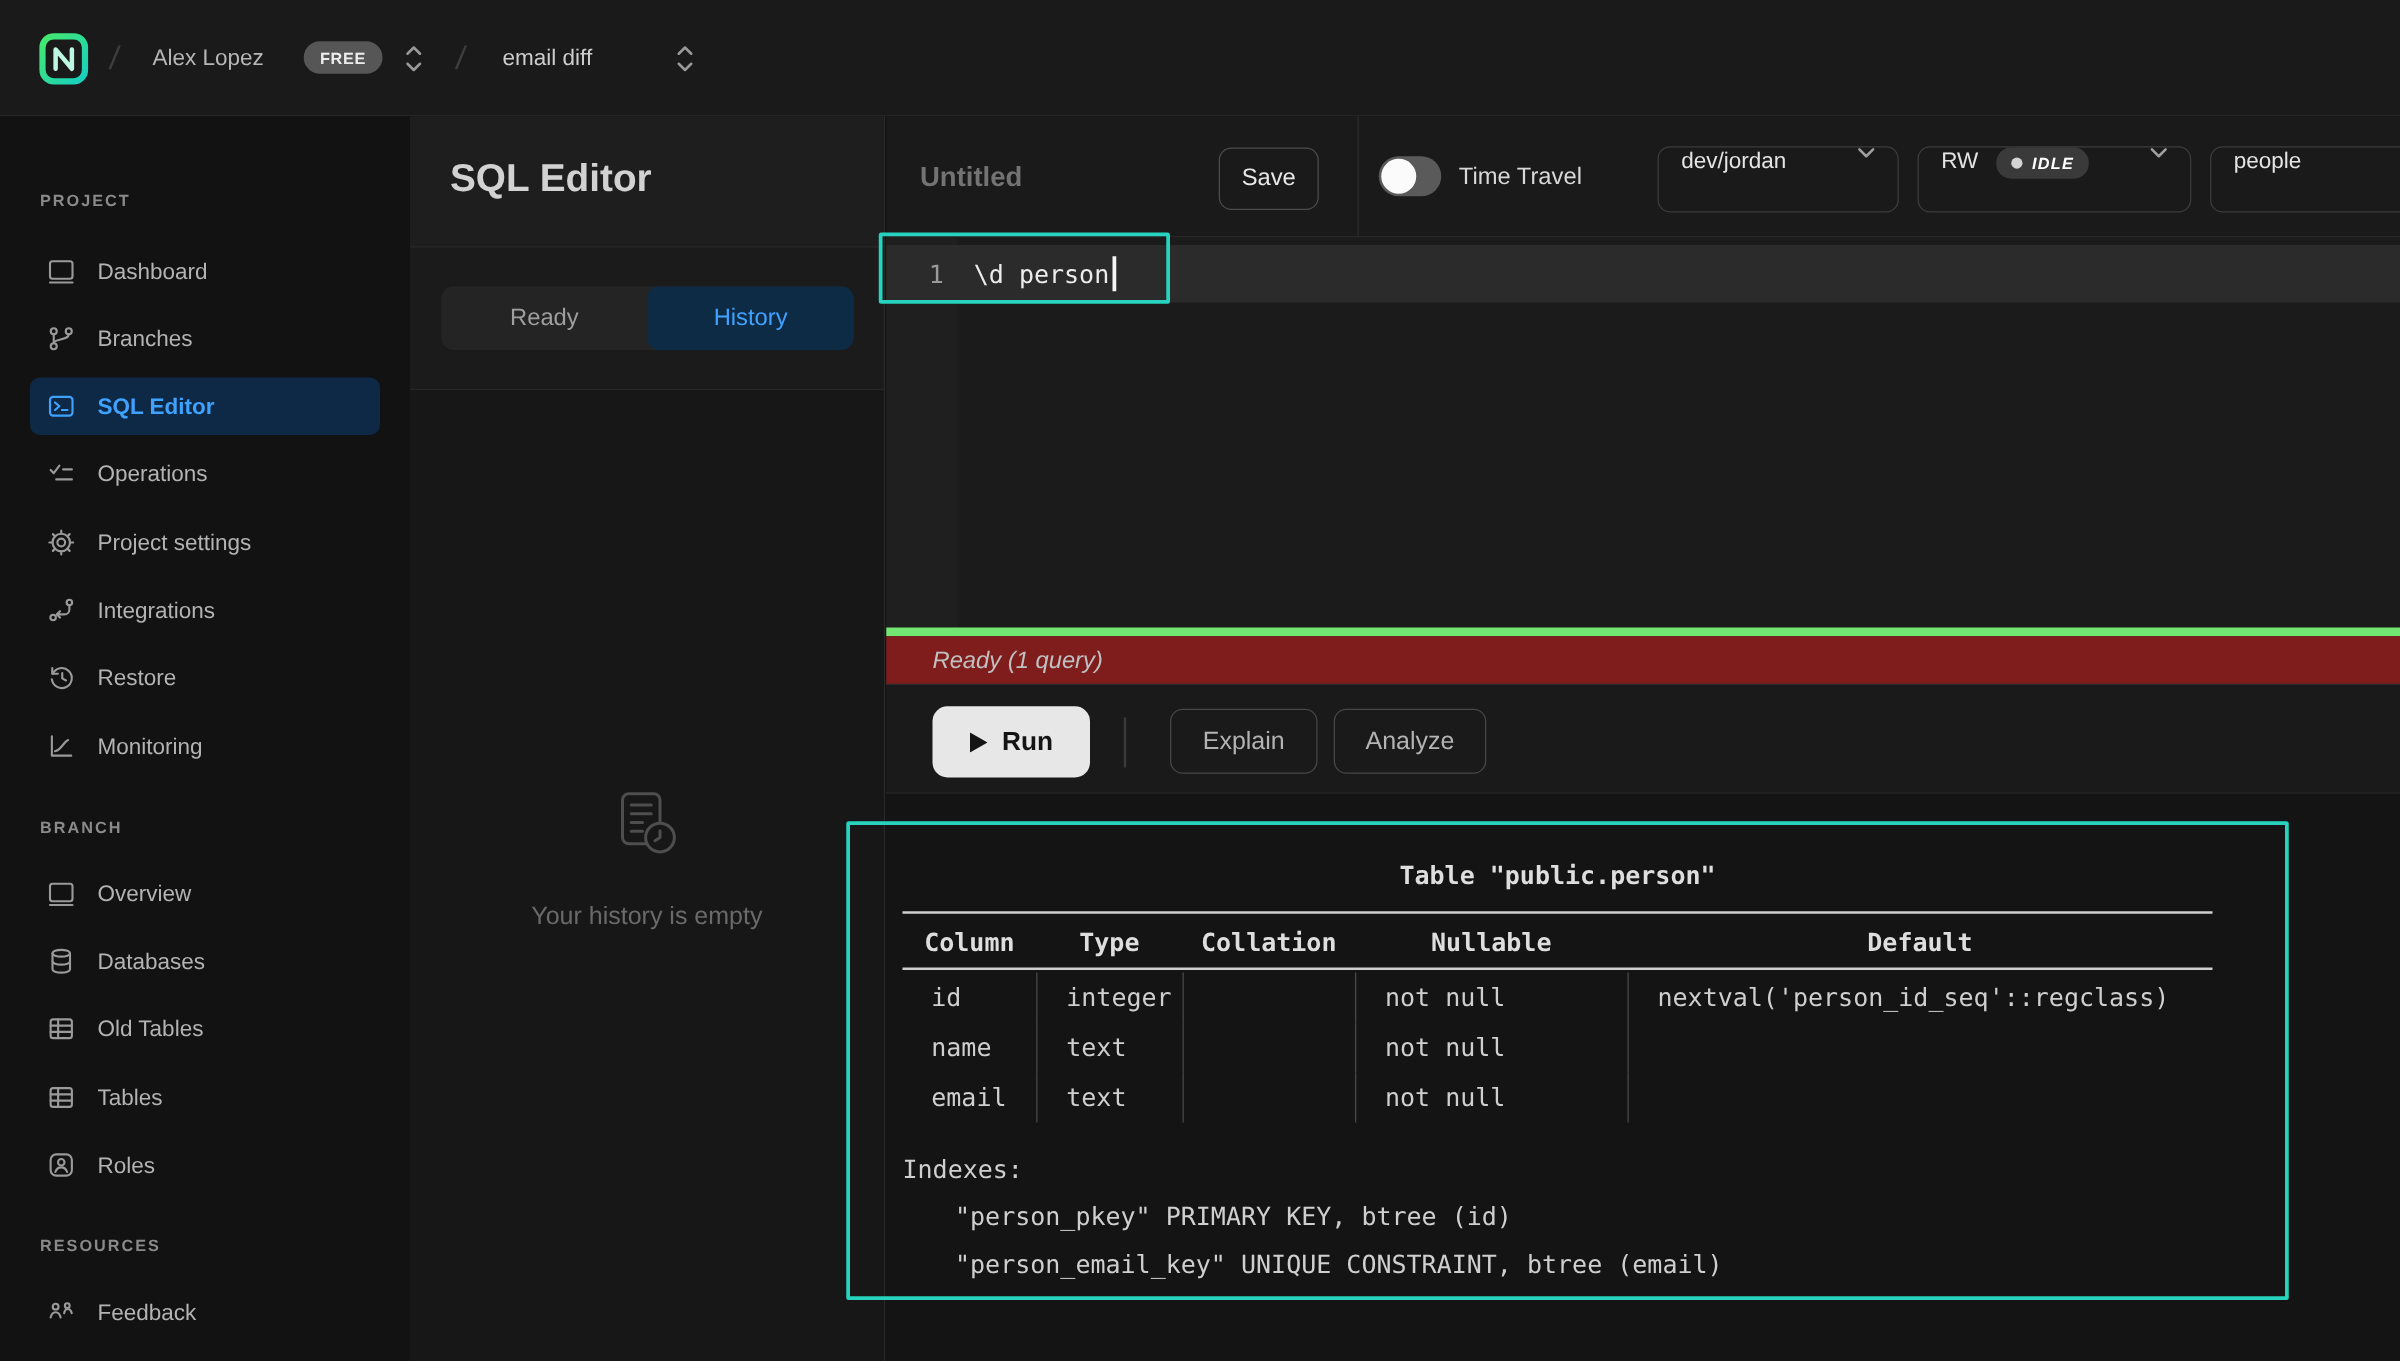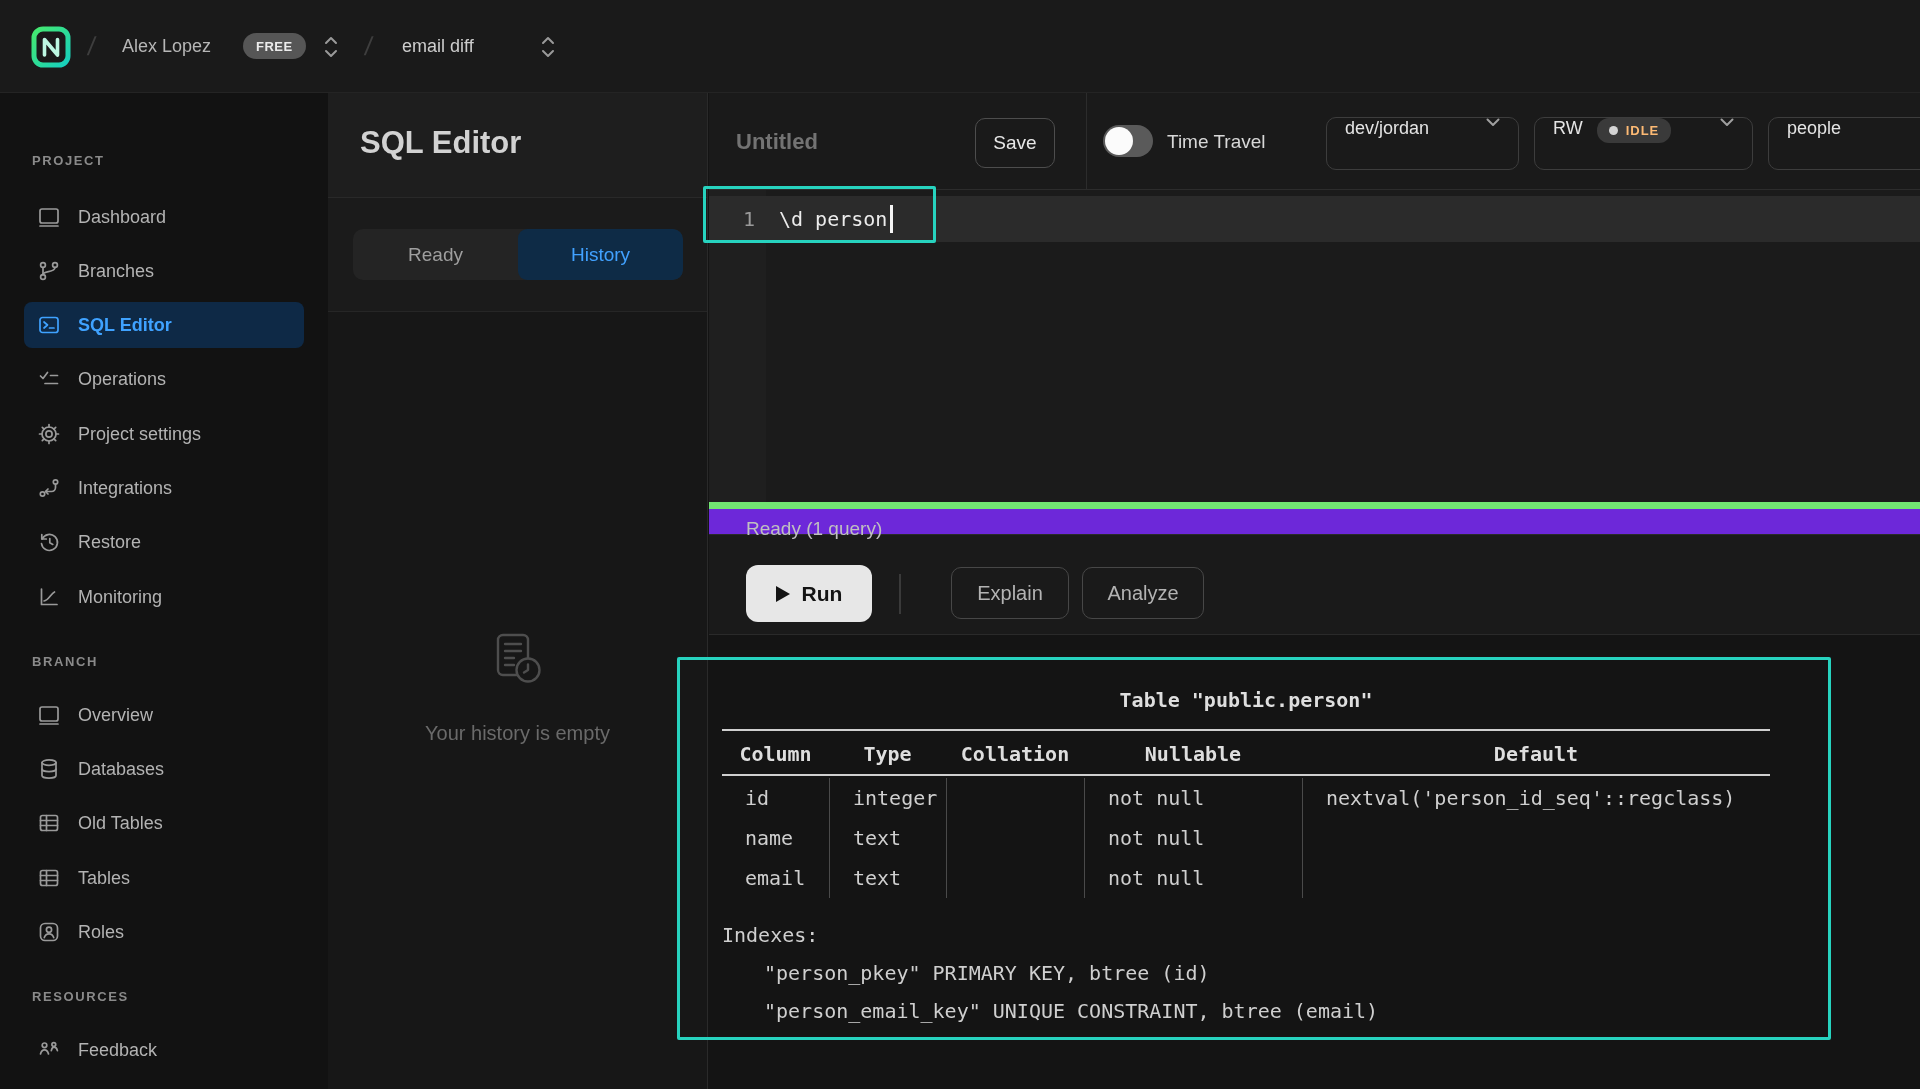--- a/index.html
+++ b/index.html
@@ -46,36 +46,36 @@
   .toggle { position:absolute; left:394px; top:32px; width:50px; height:32px; background:#5a5a5a; border-radius:16px; cursor:pointer; }
   .toggle .knob { position:absolute; left:2px; top:2px; width:28px; height:28px; border-radius:50%; background:#fbfbfb; }
   .tt-label { position:absolute; left:458px; top:0; height:97px; display:flex; align-items:center; font-size:19px; color:#d8d8d8; }
   .select { position:absolute; top:24px; height:53px; border:1px solid #3d3d3d; border-radius:10px; display:flex; align-items:flex-start; padding:0 18px; gap:14px; font-size:18px; color:#e4e4e4; font-weight:500; cursor:pointer; }
   .sel-branch { left:617px; width:193px; }
   .sel-compute { left:825px; width:219px; }
   .sel-db { left:1059px; width:200px; }
   .chev { margin-left:auto; color:#a0a0a0; display:flex; }
   .idle-pill { display:flex; align-items:center; gap:8px; background:#3a3a3a; border-radius:12px; padding:5px 12px; }
   .idle-dot { width:9px; height:9px; border-radius:50%; background:#d4d4d4; }
-  .idle-txt { font-size:13px; letter-spacing:1px; color:#fdba74; font-weight:600; }
+  .idle-txt { font-size:13px; letter-spacing:1px; color:#ffffff; font-weight:600;font-style:italic; }
 
   .code-area { position:absolute; left:0; top:97px; right:0; height:312px; background:#1b1b1b; }
   .gutter { position:absolute; left:0; top:0; width:57px; height:100%; background:#1f1f1f; }
   .active-line { position:absolute; left:0; top:6px; right:0; height:46px; background:#2b2b2b; display:flex; align-items:center; }
   .lnum { position:absolute; left:0; width:46px; text-align:right; font-size:20px; color:#9a9a9a; }
   .code-text { position:absolute; left:70px; font-size:20px; color:#ececec; }
   .caret { position:absolute; left:181px; top:9px; width:2.5px; height:28px; background:#f5f5f5; }
 
   .run-line { position:absolute; left:0; top:409px; right:0; height:7px; }
-  .status-row { position:absolute; left:0; top:416px; right:0; height:26px; background:#6d28d9; border-bottom:1px solid #2a2a2a; }
+  .status-row { position:absolute; left:0; top:416px; right:0; height:39px; background:#7f1d1d; border-bottom:1px solid #2a2a2a;font-style:italic; }
   .status-text { position:absolute; left:37px; top:0; height:39px; display:flex; align-items:center; font-size:19px; color:#c0c0c0; }
   .action-row { position:absolute; left:0; top:455px; right:0; height:87px; border-bottom:1px solid #2a2a2a; }
   .btn-run { position:absolute; left:37px; top:17px; width:126px; height:57px; background:#e7e7e7; border:none; border-radius:12px; display:flex; align-items:center; justify-content:center; gap:12px; font-size:21px; font-weight:600; color:#141414; cursor:pointer; }
   .run-vdiv { position:absolute; left:190px; top:26px; width:2px; height:40px; background:#3a3a3a; }
-  .btn-ghost { position:absolute; top:19px; height:52px; background:transparent; border:1.5px solid #474747; border-radius:10px; color:#b3b3b3; font-size:20px; display:flex; align-items:center; justify-content:center; cursor:pointer;margin-left:15px; }
+  .btn-ghost { position:absolute; top:19px; height:52px; background:transparent; border:1.5px solid #474747; border-radius:10px; color:#b3b3b3; font-size:20px; display:flex; align-items:center; justify-content:center; cursor:pointer; }
   .btn-explain { left:227px; width:118px; }
   .btn-analyze { left:358px; width:122px; }
   .results-zone { position:absolute; left:0; top:542px; right:0; bottom:0; background:#141414; }
 
   
   .res-abs { position:absolute; left:0; top:0; width:1920px; height:1089px; pointer-events:none; font-family:"DejaVu Sans Mono",monospace; color:#d0d0d0; }
   .res-title { position:absolute; left:722px; top:688px; width:1048px; text-align:center; font-size:20px; font-weight:700; color:#dedede; }
   .hrule { position:absolute; left:722px; width:1048px; height:2px; background:#cfcfcf; }
   .rule1 { top:729px; } .rule2 { top:774px; }
   .res-head { position:absolute; left:722px; top:735px; width:1048px; display:flex; }

